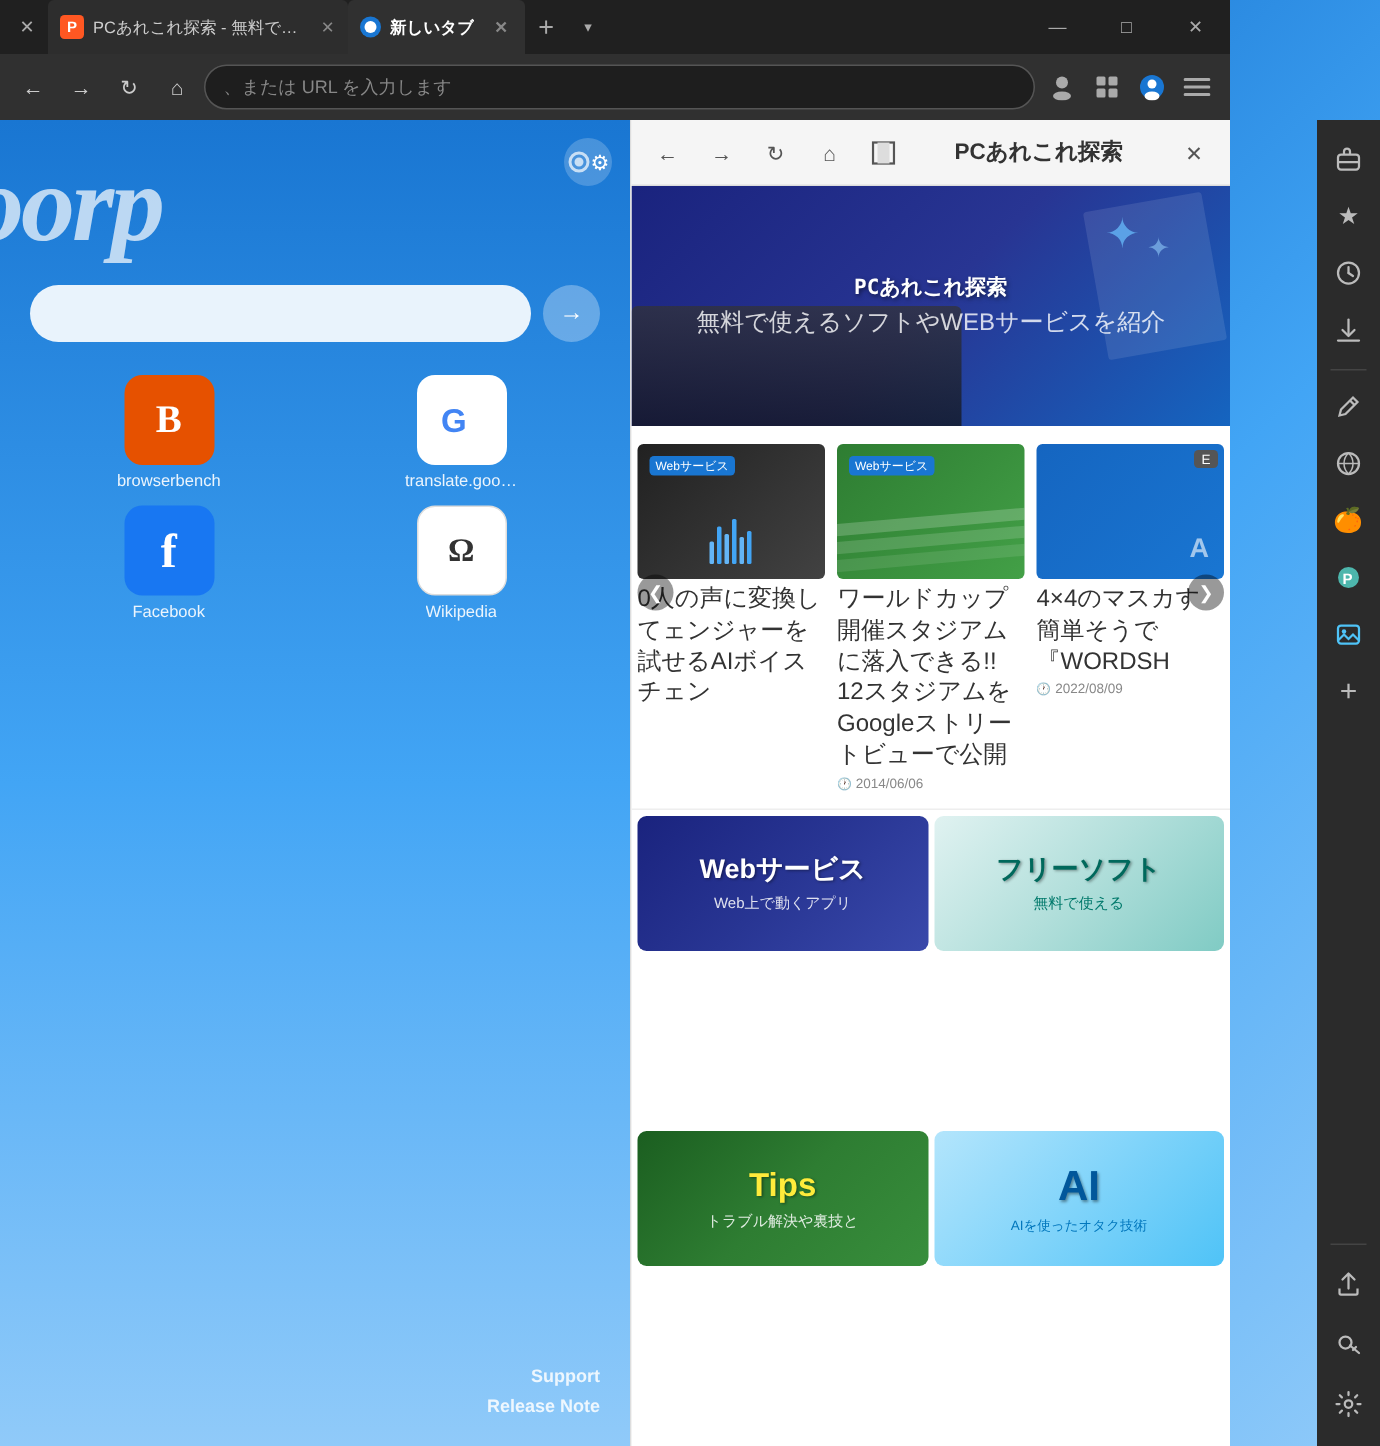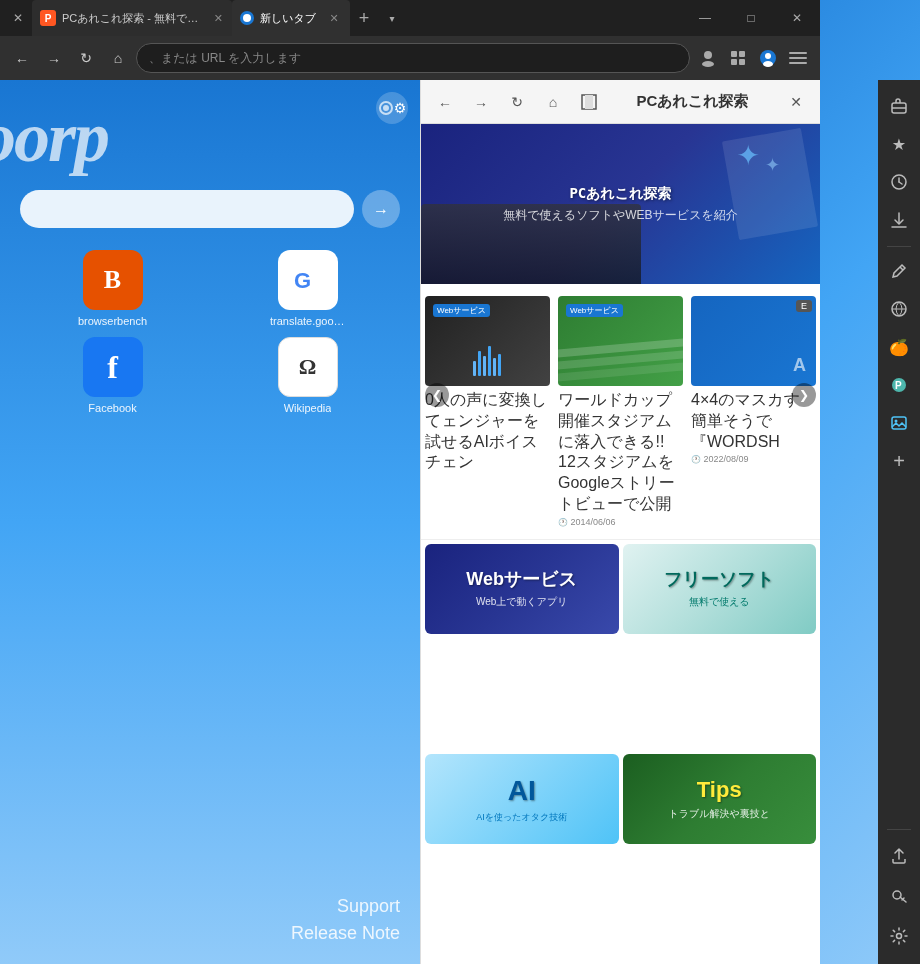--- a/index.html
+++ b/index.html
@@ -51,20 +51,21 @@
       background: #2d2d2d;
       border-radius: 4px 4px 0 0;
       font-size: 12px;
       color: #ccc;
       max-width: 200px;
       gap: 6px;
     }
     .tab.active {
       background: #303030;
       color: #fff;
+      font-weight: bold;
     }
     .tab-favicon {
       width: 16px;
       height: 16px;
       border-radius: 2px;
       flex-shrink: 0;
     }
     .tab-label {
       white-space: nowrap;
       overflow: hidden;
@@ -293,23 +294,24 @@
       position: absolute;
       bottom: 20px;
       right: 20px;
       display: flex;
       flex-direction: column;
       align-items: flex-end;
       gap: 6px;
     }
     .newtab-link {
       color: rgba(255,255,255,0.85);
-      font-size: 18px;
+      font-size: 12px;
       text-decoration: none;
       cursor: pointer;
+      font-weight: bold;
     }
 
     
     .sidebar-panel {
       width: 400px;
       background: white;
       border-left: 1px solid #ddd;
       display: flex;
       flex-direction: column;
       overflow: hidden;
@@ -731,21 +733,21 @@
 
         <div style="position:absolute; top:10px; right:10px; width:80px; height:100px; background: rgba(255,255,255,0.1); border-radius:2px; transform: rotate(-10deg);"></div>
 
         <div style="position:absolute; top:15px; right:60px; color:#64b5f6; font-size:28px; opacity:0.8;">✦</div>
         <div style="position:absolute; top:30px; right:40px; color:#90caf9; font-size:18px; opacity:0.6;">✦</div>
       </div>
       <div style="z-index:2; text-align:center;">
         <div class="panel-hero-text">
           <span style="font-size:14px; display:block; font-family: 'MS Gothic', monospace;">PCあれこれ探索</span>
         </div>
-        <div class="panel-hero-sub" style="font-size:12px; margin-top:4px;">無料で使えるソフトやWEBサービスを紹介</div>
+        <div class="panel-hero-sub" style="font-size:16px; margin-top:4px;">無料で使えるソフトやWEBサービスを紹介</div>
       </div>
     </div>
 
     <div class="panel-carousel">
       <div class="carousel-prev">❮</div>
       <div class="carousel-inner">
 
         <div class="carousel-item">
           <div class="carousel-img ci-dark" style="position:relative; overflow:hidden;">
             <span class="carousel-badge" style="background:#1976d2; font-size:8px; padding:1px 4px;">Webサービス</span>
@@ -805,31 +807,31 @@
       </div>
 
       <div class="category-item cat-free">
         <div class="cat-bg">
           <div class="cat-label">フリーソフト</div>
           <div class="cat-sub" style="color:#00796b;">無料で使える</div>
         </div>
       </div>
 
 
+      <div class="category-item cat-tips">
+        <div class="cat-bg">
+          <div class="cat-label" style="color:#ffeb3b; font-size:22px;">Tips</div>
+          <div class="cat-sub" style="color:rgba(255,255,255,0.85);">トラブル解決や裏技と</div>
+        </div>
+      </div>
+
       <div class="category-item cat-ai">
         <div class="cat-bg">
           <div class="cat-label" style="color:#01579b; font-size:28px; font-weight:900;">AI</div>
           <div class="cat-sub" style="color:#0277bd; font-size:9px;">AIを使ったオタク技術</div>
-        </div>
-      </div>
-
-      <div class="category-item cat-tips">
-        <div class="cat-bg">
-          <div class="cat-label" style="color:#ffeb3b; font-size:22px;">Tips</div>
-          <div class="cat-sub" style="color:rgba(255,255,255,0.85);">トラブル解決や裏技と</div>
         </div>
       </div>
 
 
     </div>
 
   </div>
 </div>
 
 <div class="right-sidebar">

